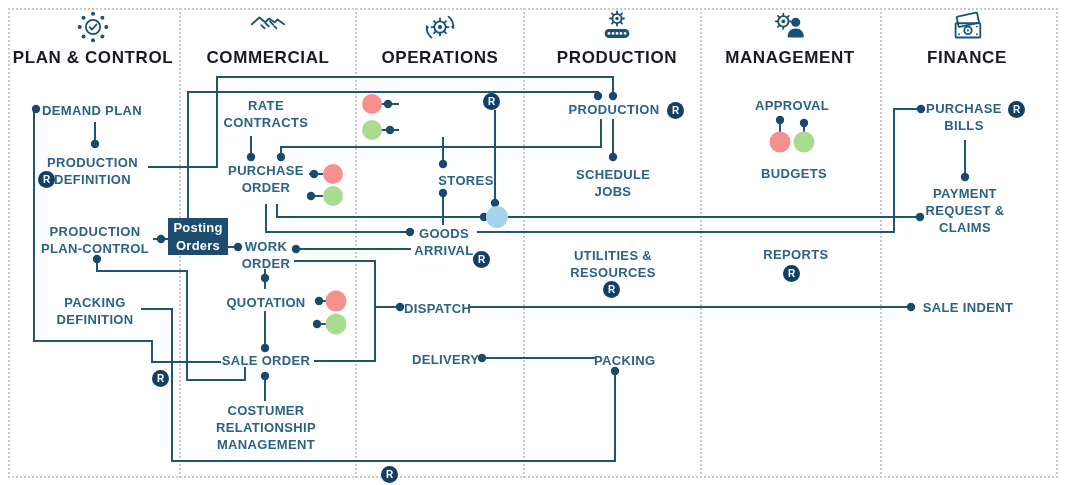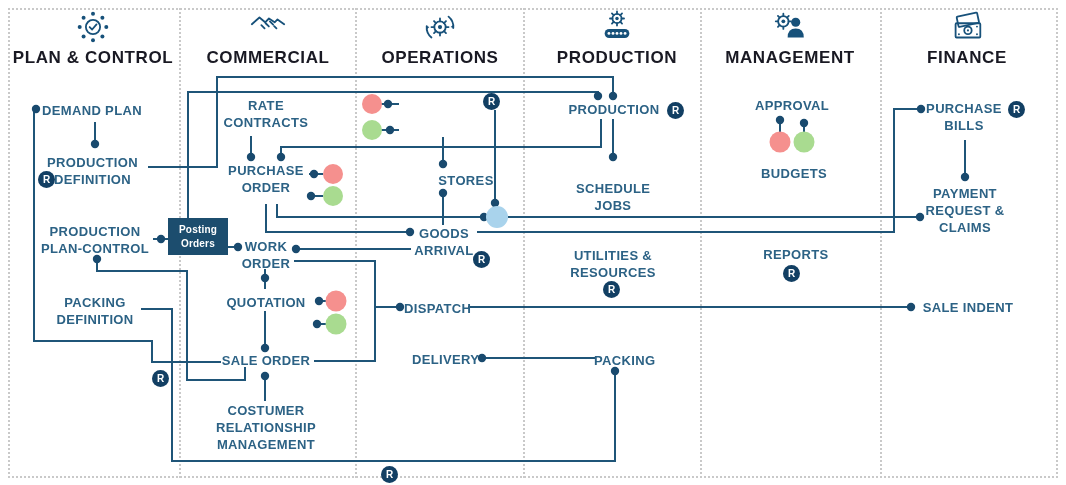--- a/index.html
+++ b/index.html
@@ -17,21 +17,21 @@
   .hdr-icon{position:absolute;width:40px;height:38px;}
   .hdr-title{position:absolute;width:180px;text-align:center;font-size:17px;
     font-weight:700;color:var(--title);letter-spacing:.6px;white-space:nowrap;}
   .label{position:absolute;font-size:13px;font-weight:600;color:var(--label);
     letter-spacing:.35px;line-height:1.32;text-align:center;white-space:pre-line;}
   .label.left{text-align:left;}
   .rbadge{position:absolute;width:17px;height:17px;border-radius:50%;
     background:var(--badge);color:#fff;font-size:10px;font-weight:700;
     display:flex;align-items:center;justify-content:center;letter-spacing:0;}
   .posting-box{position:absolute;left:168px;top:218px;width:60px;height:37px;
-    background:var(--box);color:#fff;font-size:10px;font-weight:600;
+    background:var(--box);color:#fff;font-size:13px;font-weight:600;
     display:flex;align-items:center;justify-content:center;text-align:center;
     line-height:1.35;white-space:pre-line;letter-spacing:.2px;}
   svg.overlay{position:absolute;left:0;top:0;pointer-events:none;}
   .wire{stroke:var(--line);stroke-width:2;fill:none;}
   .nd{fill:var(--dot);}
   .c-pink{fill:var(--pink);}
   .c-green{fill:var(--green);}
   .c-blue{fill:var(--blue);}
   .ic{stroke:#17517a;stroke-width:1.9;fill:none;stroke-linecap:round;stroke-linejoin:round;}
   .ic-fill{fill:#17517a;stroke:none;}
@@ -235,21 +235,21 @@
 RELATIONSHIP
 MANAGEMENT</div>
 
   <div class="label" style="left:437px;top:172px;width:58px">STORES</div>
   <div class="label" style="left:409px;top:225px;width:70px">GOODS
 ARRIVAL</div>
   <div class="label" style="left:404px;top:300px;width:64px">DISPATCH</div>
   <div class="label" style="left:412px;top:351px;width:64px">DELIVERY</div>
 
   <div class="label" style="left:565px;top:101px;width:98px">PRODUCTION</div>
-  <div class="label" style="left:576px;top:180px;width:74px">SCHEDULE
+  <div class="label" style="left:576px;top:166px;width:74px">SCHEDULE
 JOBS</div>
   <div class="label" style="left:568px;top:247px;width:90px">UTILITIES &amp;
 RESOURCES</div>
   <div class="label" style="left:594px;top:352px;width:56px">PACKING</div>
 
   <div class="label" style="left:753px;top:97px;width:78px">APPROVAL</div>
   <div class="label" style="left:760px;top:165px;width:68px">BUDGETS</div>
   <div class="label" style="left:763px;top:246px;width:66px">REPORTS</div>
 
   <div class="label" style="left:923px;top:100px;width:82px">PURCHASE

